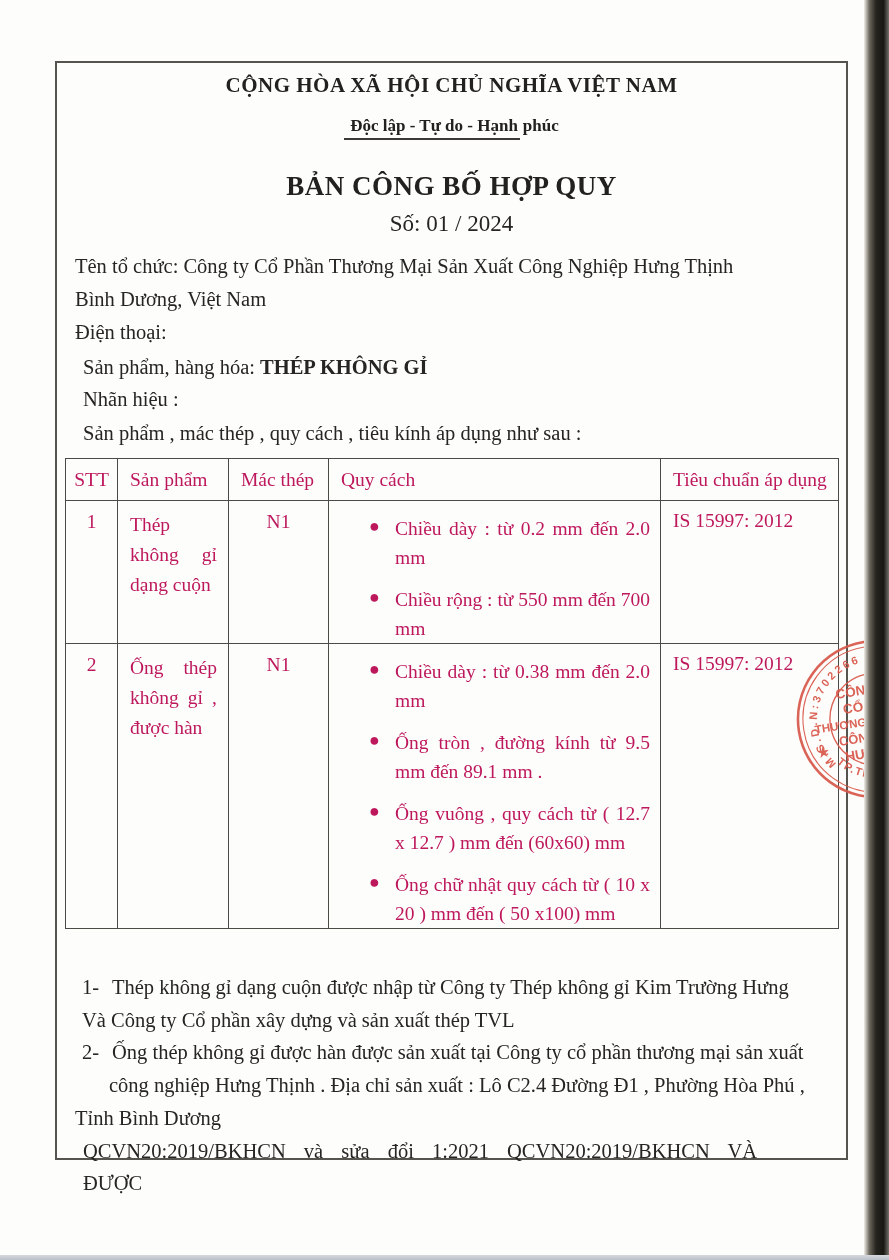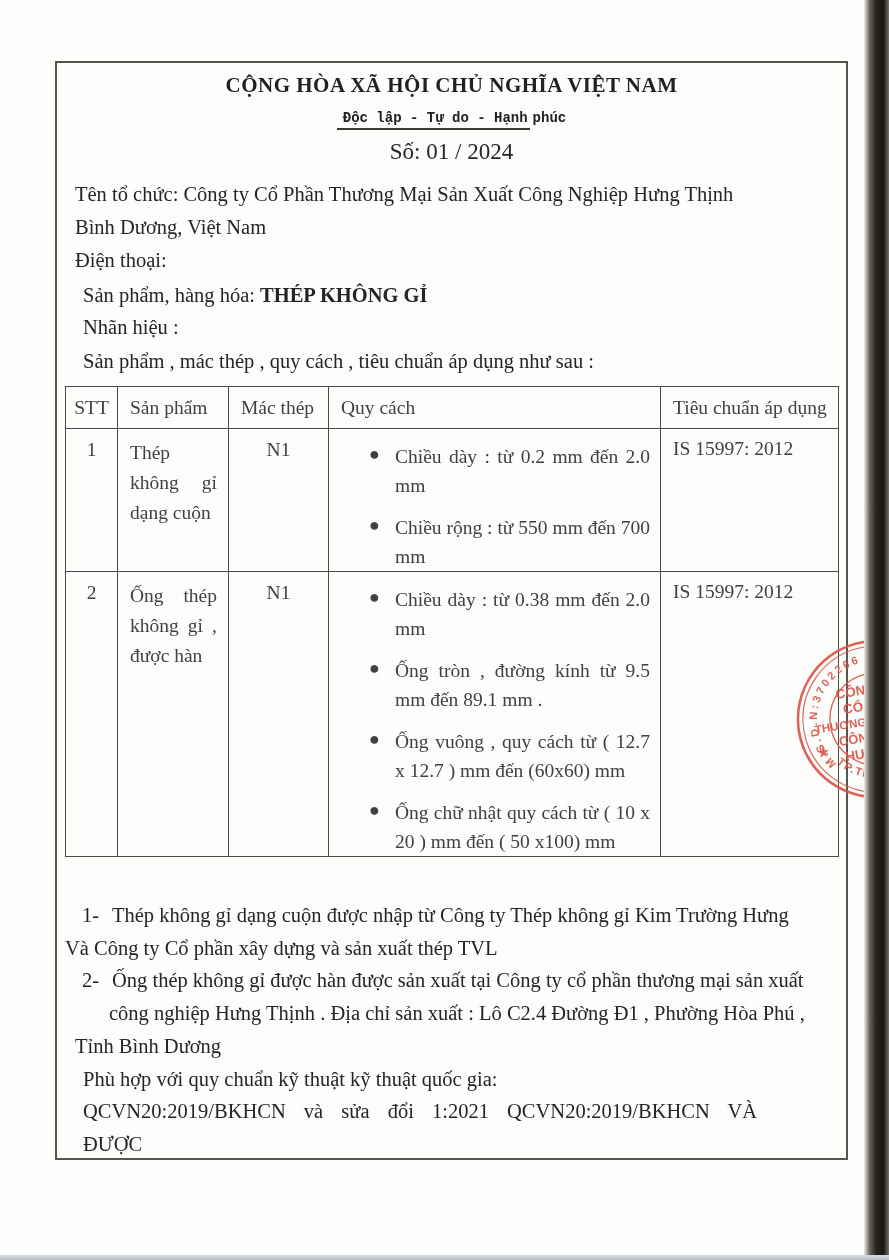--- a/index.html
+++ b/index.html
@@ -19,38 +19,38 @@
     position:absolute; left:0; bottom:0; width:100%; height:5px;
     background:linear-gradient(to bottom,#d6d9de,#b9c0c9);
   }
   
   .frame {
     position:absolute; left:55px; top:61px; width:793px; height:1099px;
     border:2px solid #56544e; background:transparent;
   }
   .center { text-align:center; }
   .nat-title { margin-top:10px; font-size:21px; font-weight:bold; letter-spacing:.5px; color:#22211f; }
-  .motto { margin-top:12px; font-size:14px; font-weight:bold; color:#22211f;font-family:Liberation Mono, monospace; }
+  .motto { margin-top:18px; font-size:17px; font-weight:bold; color:#22211f; }
   .motto .u { display:inline-block; border-bottom:2px solid #3a3935; padding:0 2px 2px 6px; }
   .motto .tail { padding-left:3px; }
   .doc-title { margin-top:31px; font-size:27px; font-weight:bold; letter-spacing:.5px; color:#22211f; }
   .doc-no { margin-top:9px; font-size:23px; }
 
   .para { font-size:20.5px; line-height:32.5px; }
   .p-org  { margin:13px 14px 0 18px; }
   .p-addr { margin:0 10px 0 18px; }
   .p-phone{ margin:1px 0 0 18px; }
   .p-prod { margin:2px 0 0 26px; }
   .p-brand{ margin:0 0 0 26px; }
   .p-intro{ margin:1px 0 0 26px; }
   .bold { font-weight:bold;text-align:right; }
 
   table.spec {
     margin:9px 12px 0 8px; border-collapse:collapse; table-layout:fixed;
-    width:773px; font-size:19.5px; color:#404040;
+    width:773px; font-size:19.5px; color:#be185d;
   }
   table.spec td { border:1.6px solid #4c4a45; }
   tr.hdr  { height:42px; }
   tr.row1 { height:100px; }
   tr.row2 { height:230px; }
   td.c-stt  { width:52px;  text-align:center; vertical-align:top; padding-top:10px; }
   td.c-sp   { width:111px; vertical-align:top; padding:9px 11px 0 12px; text-align:justify; line-height:30px; }
   td.c-mt   { width:100px; text-align:center; vertical-align:top; padding-top:10px; }
   td.c-qc   { width:332px; vertical-align:top; padding:0 10px 0 0; }
   td.c-tc   { width:178px; vertical-align:top; padding:9px 4px 0 12px; }
@@ -59,21 +59,21 @@
   ul.qc-list { list-style:none; margin:2px 0 0 38px; }
   ul.qc-list li {
     position:relative; padding-left:28px; margin-top:13px;
     text-align:justify; line-height:29px; font-size:19.5px;
   }
   ul.qc-list li .blt { position:absolute; left:2px; top:-2px; font-size:18px; }
 
   .notes { margin-top:42px; font-size:20.5px; line-height:32.5px; }
   .n-l1 { margin-left:25px; }
   .n-num { display:inline-block; width:30px; }
-  .n-cont1 { margin-left:8px; }
+  .n-cont1 { margin-left:25px; }
   .n-cont2 { margin-left:52px; margin-right:8px; }
   .n-just { text-align:justify; }
   .province { margin-left:18px; margin-top:1px; }
   .conf-intro { margin-left:26px; }
   .conf-l1 { margin:0 14px 0 26px; word-spacing:13px; }
 
   
   .stamp {
     position:absolute; left:789px; top:632px; width:175px; height:175px;
     opacity:.92; transform:rotate(-4deg);
@@ -85,30 +85,31 @@
 
 <div class="scan">
 
   <div class="frame">
 
     <div class="center nat-title">CỘNG HÒA XÃ HỘI CHỦ NGHĨA VIỆT NAM</div>
     <div class="center motto">
       <span class="u">Độc lập - Tự do - Hạnh</span><span class="tail">phúc</span>
     </div>
 
+    <div class="center doc-title">BẢN CÔNG BỐ HỢP QUY</div>
     <div class="center doc-no">Số: 01 / 2024</div>
 
     <div class="para p-org">Tên tổ chức: Công ty Cổ Phần Thương Mại Sản Xuất Công Nghiệp Hưng Thịnh</div>
     <div class="para p-addr">Bình Dương, Việt Nam</div>
     <div class="para p-phone">Điện thoại:</div>
     <div class="para p-prod">
       <span>Sản phẩm, hàng hóa: </span><span class="bold">THÉP KHÔNG GỈ</span>
     </div>
     <div class="para p-brand">Nhãn hiệu :</div>
-    <div class="para p-intro">Sản phẩm , mác thép , quy cách , tiêu chuẩn áp dụng như sau :</div>
+    <div class="para p-intro">Sản phẩm , mác thép , quy cách , tiêu kính áp dụng như sau :</div>
 
     <table class="spec">
       <tbody>
           <tr class="hdr">
         <td class="c-stt h-stt">STT</td>
         <td class="c-sp">Sản phẩm</td>
         <td class="c-mt">Mác thép</td>
         <td class="c-qc">Quy cách</td>
         <td class="c-tc">Tiêu chuẩn áp dụng</td>
       </tr>
@@ -148,21 +149,20 @@
         <span class="n-num">1-</span><span>Thép không gỉ dạng cuộn được nhập từ Công ty Thép không gỉ Kim Trường Hưng</span>
       </div>
       <div class="n-cont1">Và Công ty Cổ phần xây dựng và sản xuất thép TVL</div>
 
       <div class="n-l1">
         <span class="n-num">2-</span><span>Ống thép không gỉ được hàn được sản xuất tại Công ty cổ phần thương mại sản xuất</span>
       </div>
       <div class="n-cont2 n-just">công nghiệp Hưng Thịnh . Địa chỉ sản xuất : Lô C2.4 Đường Đ1 , Phường Hòa Phú ,</div>
 
       <div class="province">Tỉnh Bình Dương</div>
-      <div class="conf-intro">Phù hợp với quy chuẩn kỹ thuật kỹ thuật quốc gia:</div>
       <div class="conf-l1">QCVN20:2019/BKHCN và sửa đổi 1:2021 QCVN20:2019/BKHCN VÀ ĐƯỢC</div>
 
     </div>
 
   </div>
 
   <svg class="stamp" viewBox="0 0 175 175" xmlns="http://www.w3.org/2000/svg">
     <g transform="rotate(-5 87 87)">
       <circle cx="87" cy="87" r="78" fill="none" stroke="#d9584b" stroke-width="2.6"></circle>
       <circle cx="87" cy="87" r="73" fill="none" stroke="#d9584b" stroke-width="1.1"></circle>

